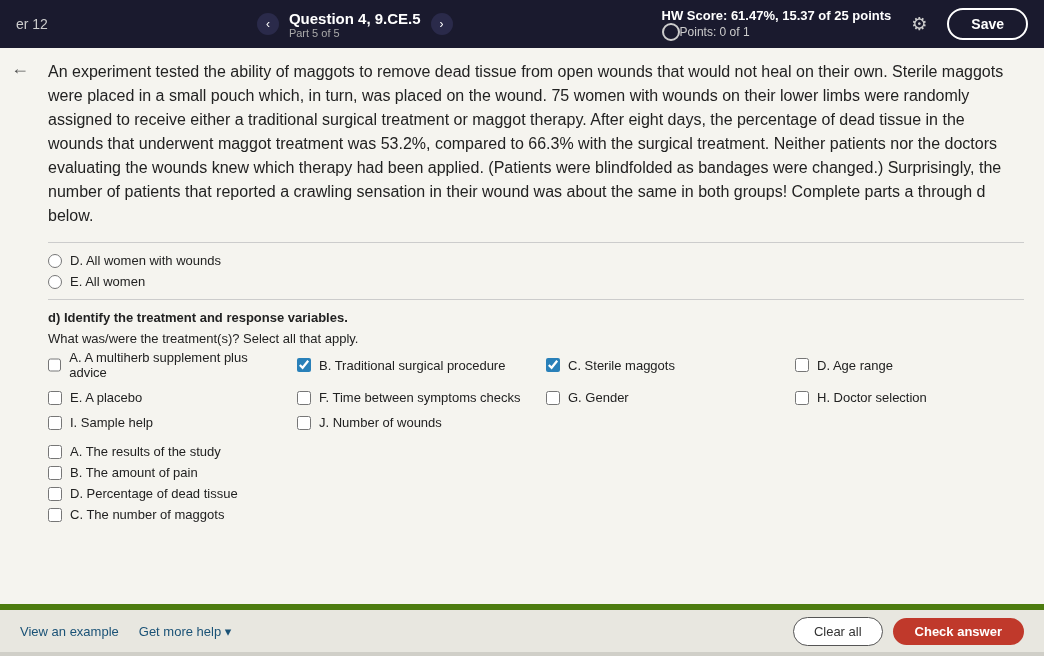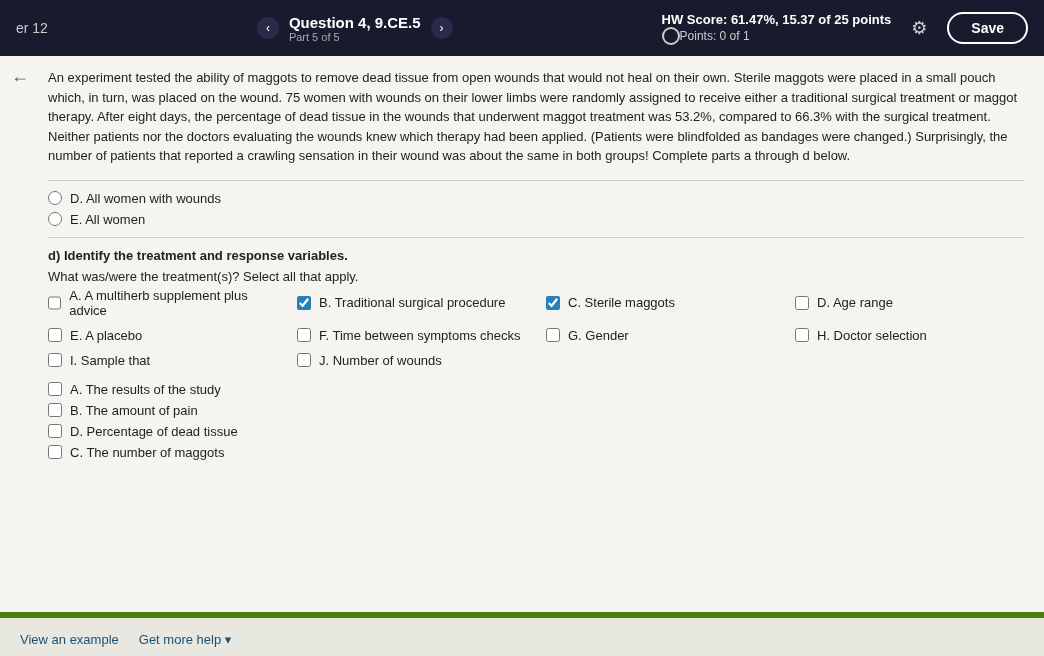--- a/index.html
+++ b/index.html
@@ -6,21 +6,21 @@
     body {
       font-family: Arial, sans-serif;
       background: #d0cfc8;
       width: 1044px;
       height: 656px;
       overflow: hidden;
       position: relative;
     }
     .top-bar {
       background: #1a1a2e;
-      height: 56px;
+      height: 48px;
       display: flex;
       align-items: center;
       justify-content: space-between;
       padding: 0 16px;
       color: white;
     }
     .top-bar-left {
       font-size: 14px;
       color: #ccc;
     }
@@ -121,21 +121,21 @@
       font-size: 18px;
       color: #555;
       cursor: pointer;
     }
     .content-area {
       flex: 1;
       padding: 12px 20px 12px 8px;
       overflow-y: auto;
     }
     .passage-text {
-      font-size: 13px;
+      font-size: 16px;
       color: #222;
       line-height: 1.5;
       margin-bottom: 14px;
     }
     .divider {
       height: 1px;
       background: #ccc;
       margin: 10px 0;
     }
     .options-section {
@@ -310,21 +310,21 @@
       <div class="option-row">
         <input type="checkbox" id="tG" style="">
         <label for="tG" class="option-label">G.  Gender</label>
       </div>
       <div class="option-row">
         <input type="checkbox" id="tH" style="">
         <label for="tH" class="option-label">H.  Doctor selection</label>
       </div>
       <div class="option-row">
         <input type="checkbox" id="tI" style="">
-        <label for="tI" class="option-label">I.  Sample that</label>
+        <label for="tI" class="option-label">I.  Sample help</label>
       </div>
       <div class="option-row">
         <input type="checkbox" id="tJ" style="">
         <label for="tJ" class="option-label">J.  Number of wounds</label>
       </div>
     </div>
 
 
     <div class="options-section">
       <div class="option-row">
@@ -345,13 +345,17 @@
       </div>
     </div>
   </div>
 </div>
 
 <div class="bottom-bar">
   <div class="bottom-bar-left">
     <a>View an example</a>
     <a>Get more help ▾</a>
   </div>
+  <div class="bottom-bar-right">
+    <button class="clear-all-btn">Clear all</button>
+    <button class="check-answer-btn">Check answer</button>
+  </div>
 </div>
 
 </body></html>

